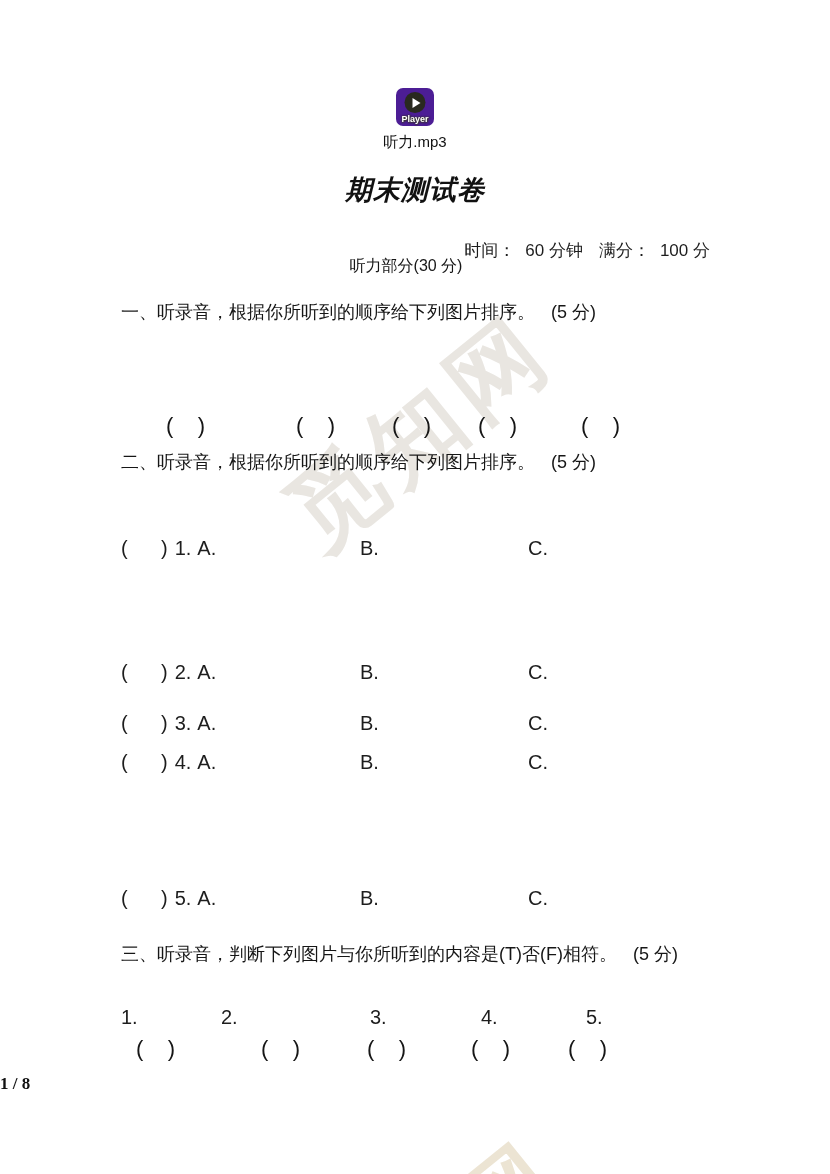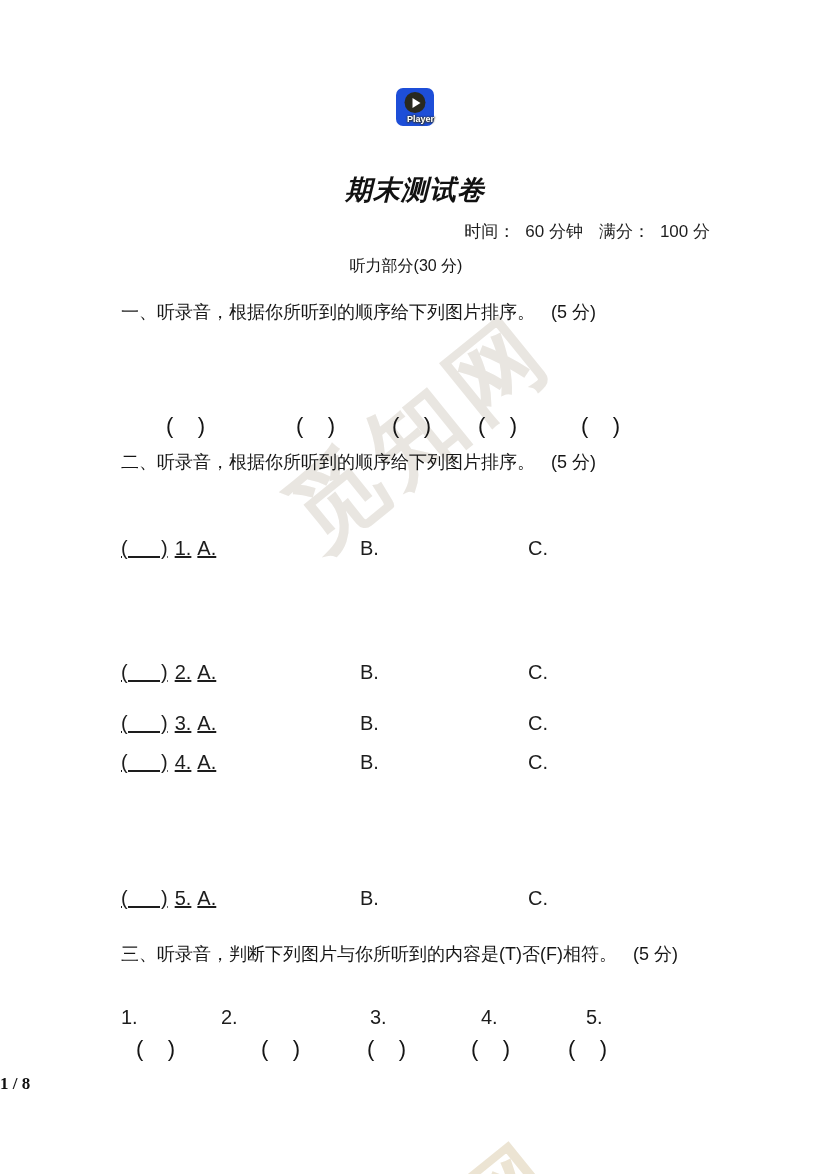--- a/index.html
+++ b/index.html
@@ -35,25 +35,24 @@
     transform: translate(-50%, -50%) rotate(-39deg);
   }
 
   .content { position: relative; z-index: 1; }
 
   
   .attachment { position: absolute; top: 88px; left: 0; right: 0; text-align: center; }
   .player-icon {
     width: 38px; height: 38px;
     margin: 0 auto 5px auto;
-    background: #1d4ed8;
+    background: #4c1d95;
     border-radius: 7px;
     position: relative;
     cursor: pointer;
-    text-align: right;
   }
   .play-circle {
     position: absolute; left: 50%; top: 4px; transform: translateX(-50%);
     width: 21px; height: 21px; border-radius: 50%;
     background: #29291f;
   }
   .play-triangle {
     position: absolute; left: 8px; top: 5.5px;
     width: 0; height: 0;
     border-left: 8px solid #ffffff;
@@ -67,21 +66,21 @@
   }
   .attachment-line { font-size: 15px; line-height: 21px; color: #111; }
 
   
   .exam-title {
     position: absolute; top: 172px; left: 0; right: 0;
     text-align: center;
     font-size: 27px; font-weight: bold; letter-spacing: 1px; color: #111; font-style: italic;
   }
   .exam-meta {
-    position: absolute; top: 220px; right: 120px;
+    position: absolute; top: 239px; right: 120px;
     font-size: 17px; white-space: nowrap;
   }
   .exam-meta .gap-sm { margin-left: 10px; }
   .exam-meta .gap-md { margin-left: 16px; }
 
   .section-heading {
     position: absolute; top: 256px; left: 0; right: 18px;
     text-align: center;
     font-size: 16px; color: #161616;
   }
@@ -100,21 +99,21 @@
     position: absolute;
     font-size: 22px; white-space: pre; color: #161616;
   }
   .q1-blanks .b1 { left: 166px; } .q1-blanks .b2 { left: 296px; }
   .q1-blanks .b3 { left: 392px; } .q1-blanks .b4 { left: 478px; }
   .q1-blanks .b5 { left: 581px; }
   .q1-blanks .blank { top: 413px; }
 
   
   .q2-row { position: absolute; left: 121px; width: 560px; height: 28px; font-size: 20px; }
-  .q2-row .cell-left { position: absolute; left: 0; white-space: pre; text-decoration: underline; }
+  .q2-row .cell-left { position: absolute; left: 0; white-space: pre; }
   .q2-row .cell-left .num { margin-left: 7px; }
   .q2-row .cell-left .opt-a { margin-left: 6px; }
   .q2-row .opt-b { position: absolute; left: 239px; }
   .q2-row .opt-c { position: absolute; left: 407px; }
   .q2-row-1 { top: 537px; }
   .q2-row-2 { top: 661px; }
   .q2-row-3 { top: 712px; }
   .q2-row-4 { top: 751px; }
   .q2-row-5 { top: 887px; }
 
@@ -145,20 +144,21 @@
 
   <div class="content">
 
     <div class="attachment">
       <div class="player-icon">
         <div class="play-circle">
           <div class="play-triangle"></div>
         </div>
         <div class="player-label">Player</div>
       </div>
+      <div class="attachment-line">听力.mp3</div>
     </div>
 
     <div class="exam-title">期末测试卷</div>
 
     <div class="exam-meta">
       <span>时间：</span><span class="gap-sm">60 分钟</span><span class="gap-md">满分：</span><span class="gap-sm">100 分</span>
     </div>
 
     <div class="section-heading">听力部分(30 分)</div>
 

